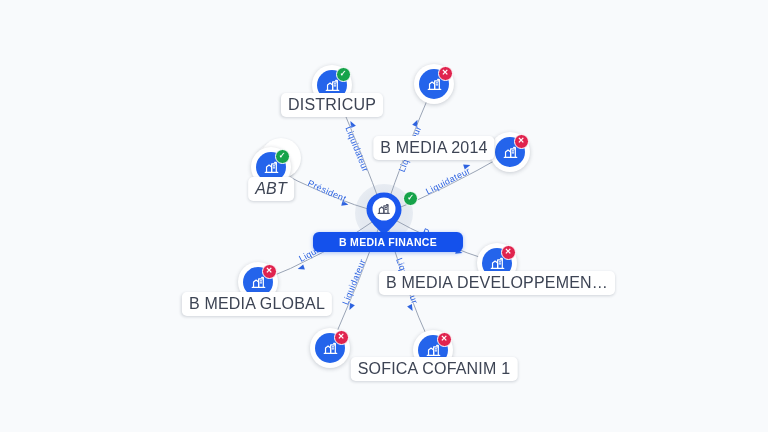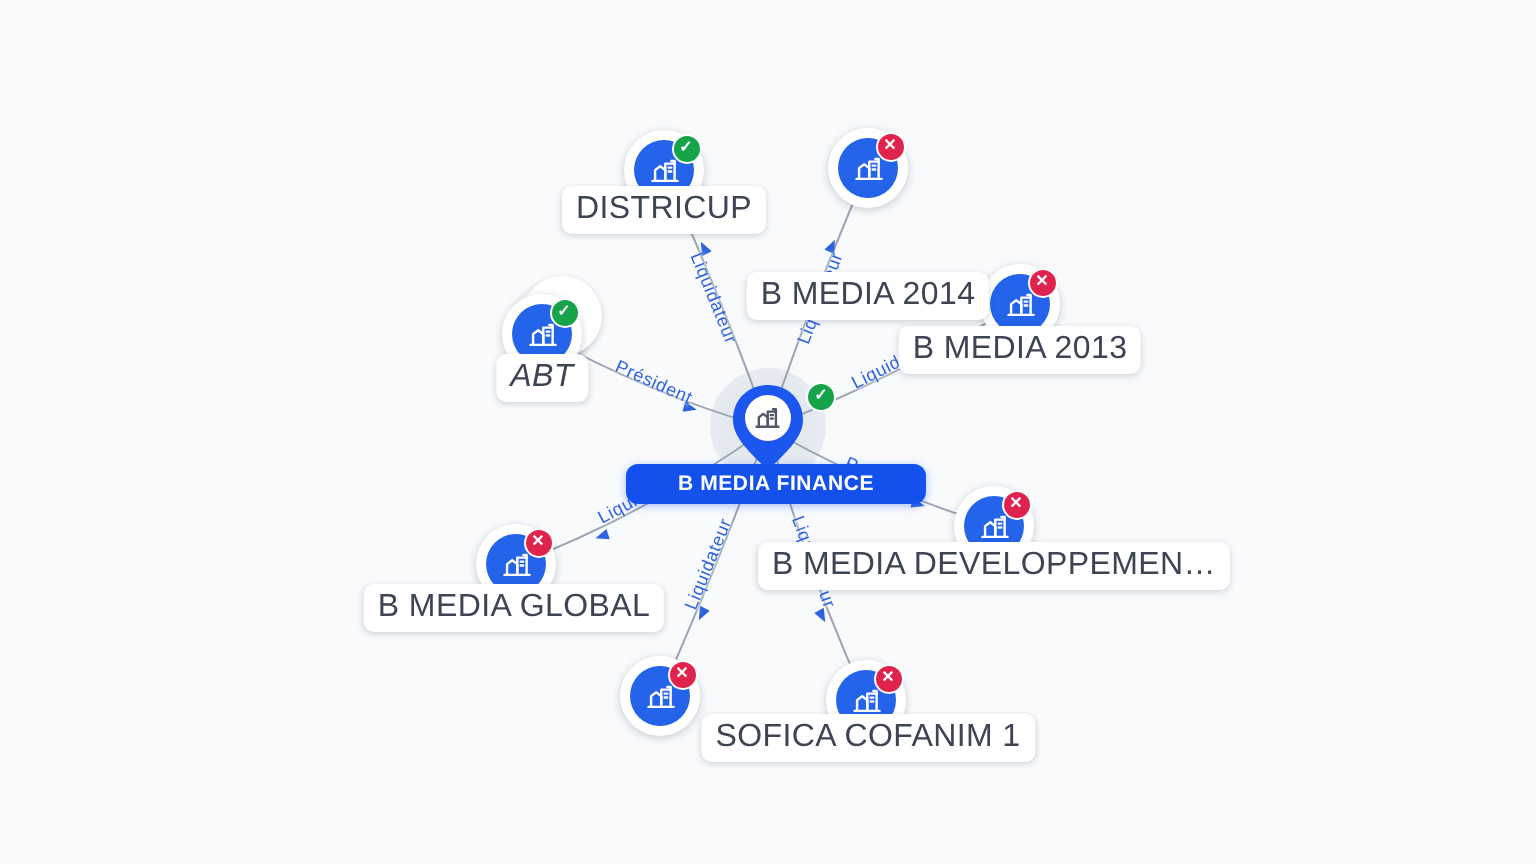--- a/index.html
+++ b/index.html
@@ -203,21 +203,20 @@
             <path d="M18.8 6.8V4.9h-2.3"></path>
           </svg>
       </div>
     </div>
     <span class="badge badge-cross">✕</span>
   </div>
 
   <div class="pill" style="left: 332px; top: 105px;">DISTRICUP</div>
   <div class="pill" style="left: 434px; top: 104px; margin-top: 44px;">B MEDIA 2014</div>
   <div class="pill" style="left: 271px; top: 189px; font-style: italic;">ABT</div>
-  <div class="pill" style="left: 510px; top: 175px;">B MEDIA 2013</div>
   <div class="pill" style="left: 257px; top: 304px;">B MEDIA GLOBAL</div>
   <div class="pill" style="left: 497px; top: 283px;">B MEDIA DEVELOPPEMEN…</div>
   <div class="pill" style="left: 434px; top: 369px;">SOFICA COFANIM 1</div>
 
   <div class="center-node" id="center-node" style="left: 384px; top: 214px;">
     <svg class="pin" width="46" height="52" viewBox="0 0 46 52">
       <path d="M23 3.5 C12.8 3.5 5.5 11 5.5 21 C5.5 29.5 13.5 37 23 46 C32.5 37 40.5 29.5 40.5 21 C40.5 11 33.2 3.5 23 3.5 Z" fill="#1b57ee"></path>
       <circle cx="23" cy="20" r="11.5" fill="#fff"></circle>
       <g transform="translate(15.3,12.6) scale(0.62)" fill="none" stroke="#50566a" stroke-width="1.9" stroke-linecap="round" stroke-linejoin="round">
         <path d="M3.2 19h17.6"></path>

